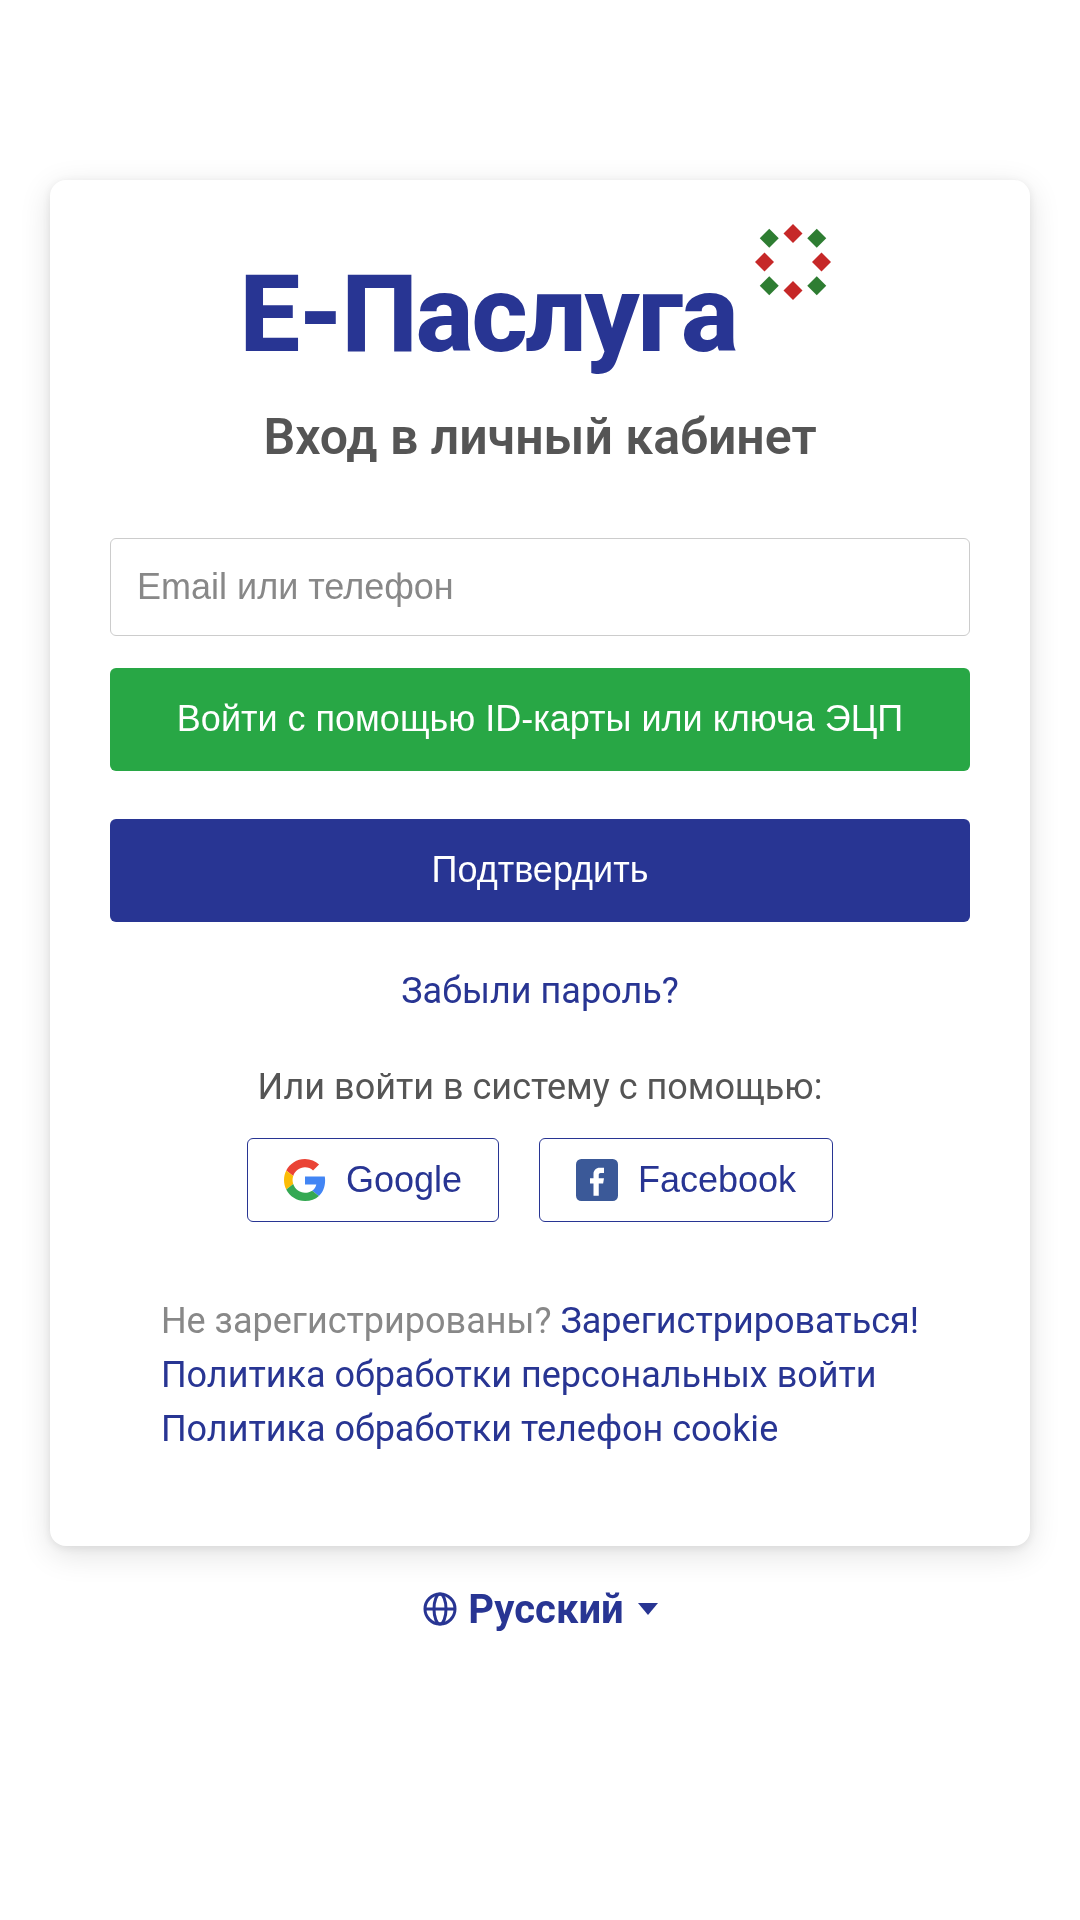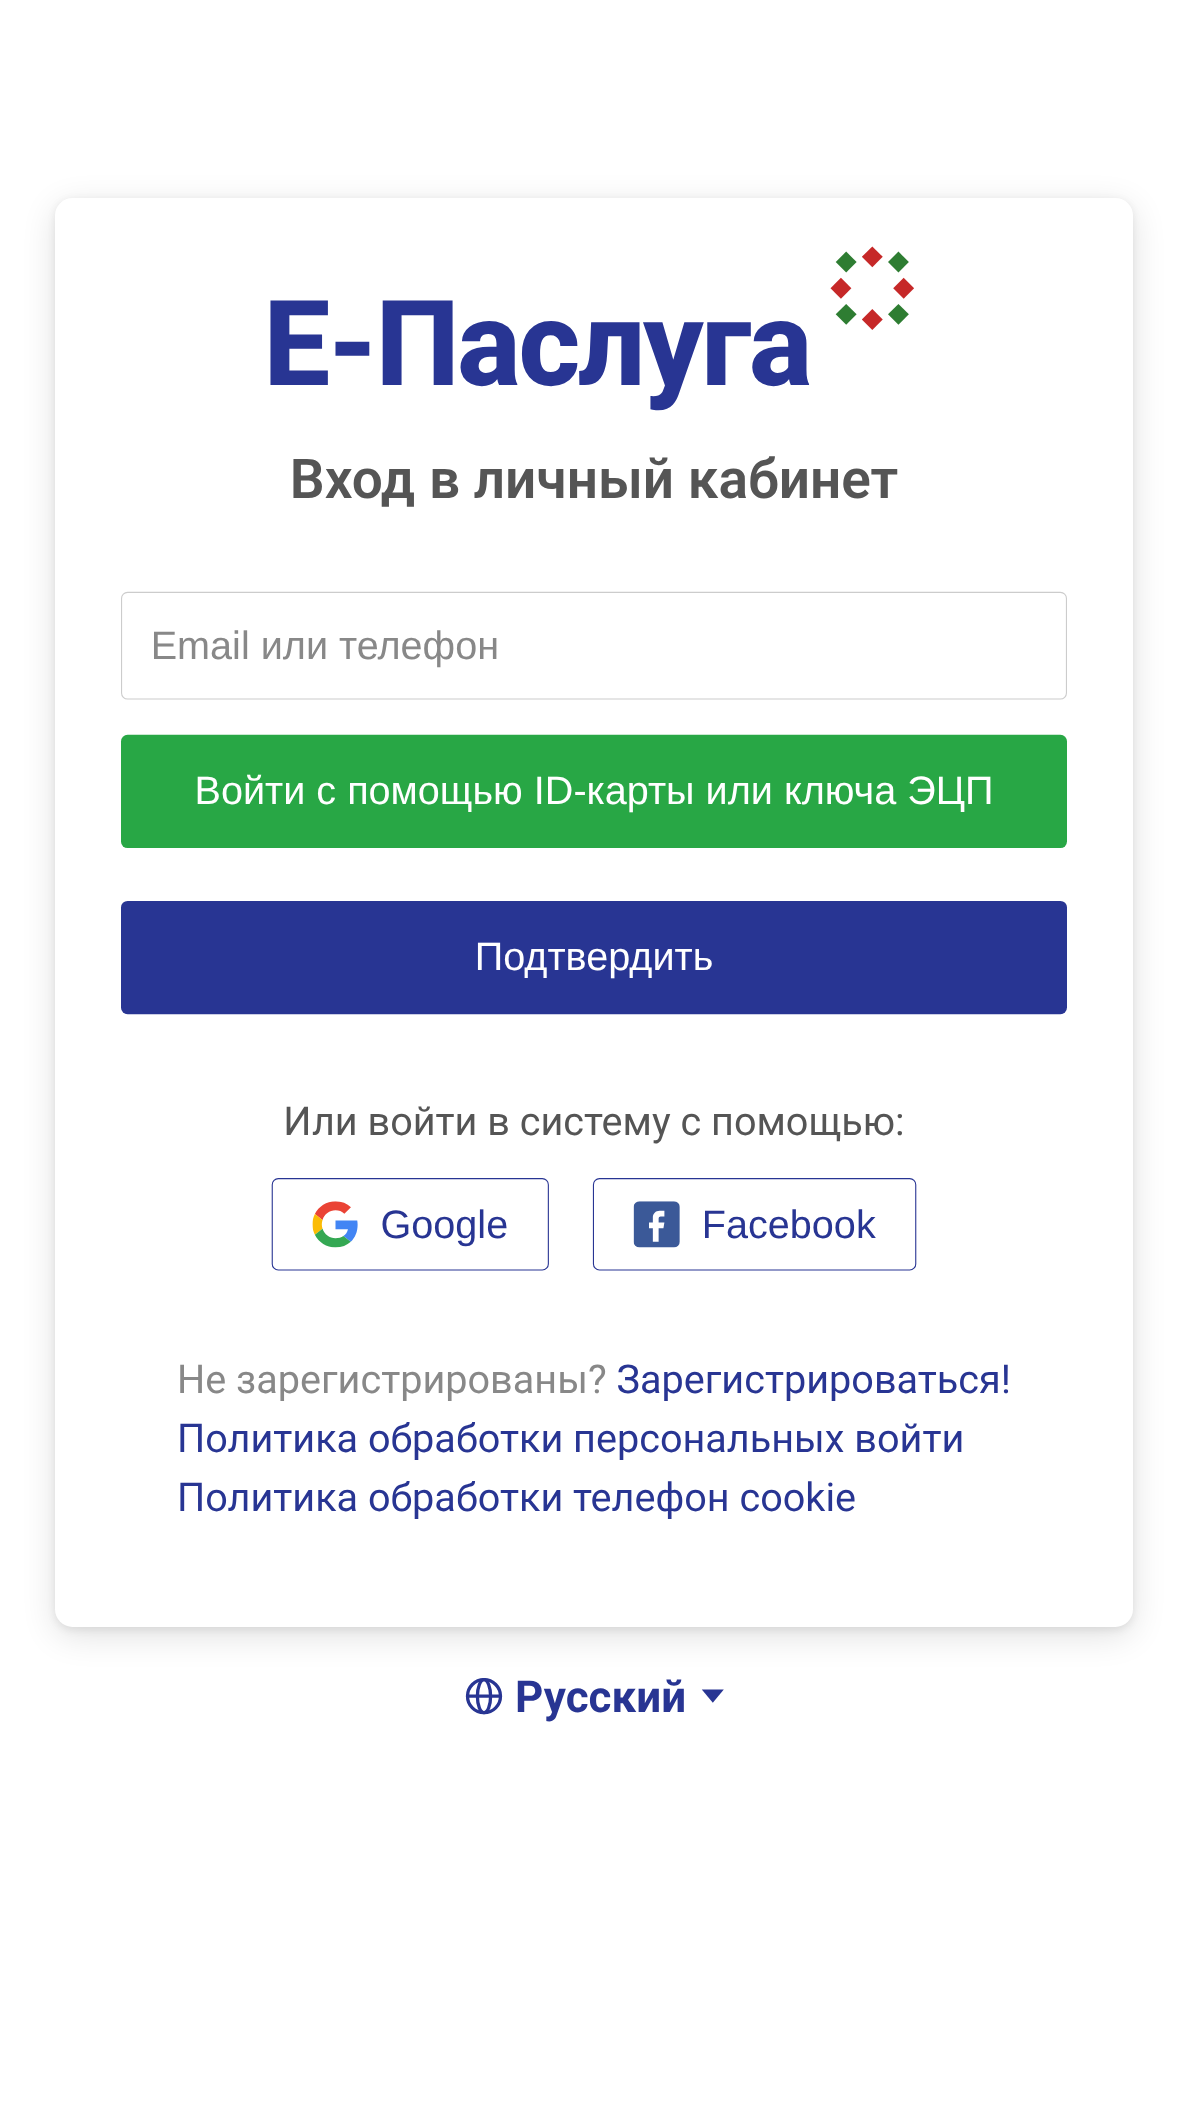--- a/index.html
+++ b/index.html
@@ -84,21 +84,20 @@
   text-decoration: none;
   cursor: pointer;
   text-align: center;
 }
 .forgot { margin-bottom: 54px; }
 .social-label {
   font-size: 36px;
   color: #555555;
   margin-bottom: 30px;
   text-align: center;
-  margin-top: 29px;
 }
 .social-row {
   display: flex;
   gap: 40px;
   margin-bottom: 72px;
 }
 .social-btn {
   display: flex;
   align-items: flex-start;
   gap: 20px;
@@ -158,20 +157,21 @@
   </div>
 
   <h1 class="heading">Вход в личный кабинет</h1>
 
   <input class="input" type="text" placeholder="Email или телефон" style="">
 
   <button class="btn btn-success">Войти с помощью ID-карты или ключа ЭЦП</button>
 
   <button class="btn btn-primary">Подтвердить</button>
 
+  <a class="link forgot">Забыли пароль?</a>
 
   <div class="social-label">Или войти в систему с помощью:</div>
 
   <div class="social-row">
     <button class="social-btn">
       <svg width="42" height="42" viewBox="0 0 48 48">
         <path fill="#EA4335" d="M24 9.5c3.54 0 6.71 1.22 9.21 3.6l6.85-6.85C35.9 2.38 30.47 0 24 0 14.62 0 6.51 5.38 2.56 13.22l7.98 6.19C12.43 13.72 17.74 9.5 24 9.5z"></path>
         <path fill="#4285F4" d="M46.98 24.55c0-1.57-.15-3.09-.38-4.55H24v9.02h12.94c-.58 2.96-2.26 5.48-4.78 7.18l7.73 6c4.51-4.18 7.09-10.36 7.09-17.65z"></path>
         <path fill="#FBBC05" d="M10.53 28.59c-.48-1.45-.76-2.99-.76-4.59s.27-3.14.76-4.59l-7.98-6.19C.92 16.46 0 20.12 0 24c0 3.88.92 7.54 2.56 10.78l7.97-6.19z"></path>
         <path fill="#34A853" d="M24 48c6.48 0 11.93-2.13 15.89-5.81l-7.73-6c-2.15 1.45-4.92 2.3-8.16 2.3-6.26 0-11.57-4.22-13.47-9.91l-7.98 6.19C6.51 42.62 14.62 48 24 48z"></path>

